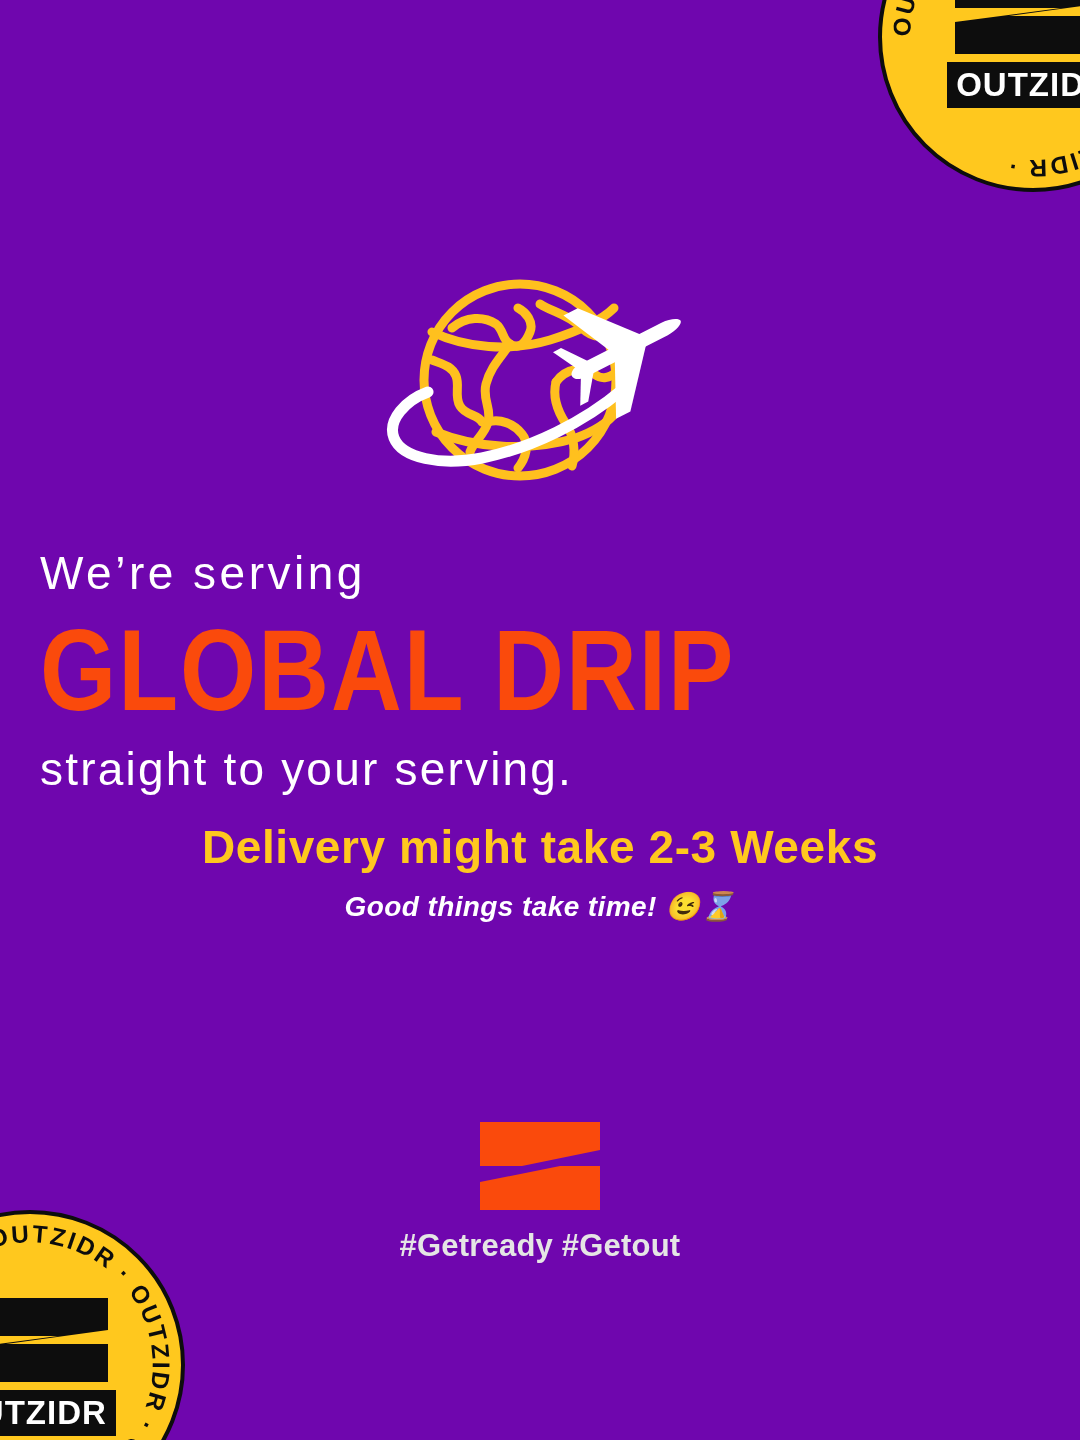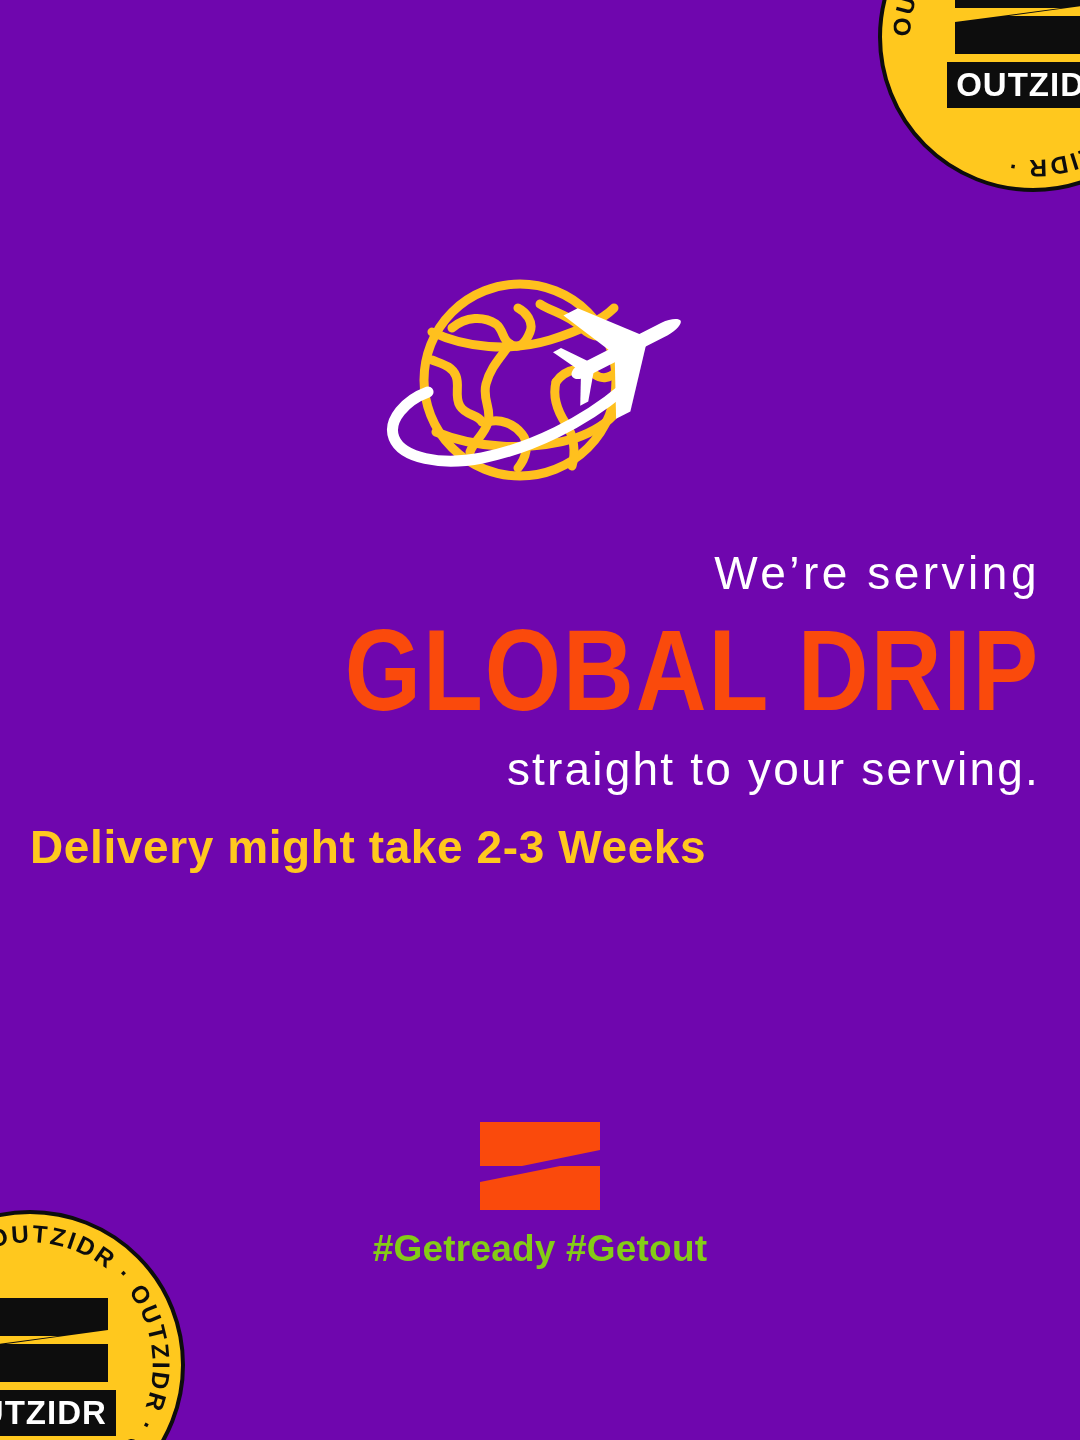--- a/index.html
+++ b/index.html
@@ -93,21 +93,21 @@
     height: 232px;
     display: block;
   }
 
   
   .copy {
     position: absolute;
     left: 0;
     right: 0;
     top: 548px;
-    text-align: right;
+    text-align: left;
     padding: 0 40px;
     box-sizing: border-box;
   }
   .line-kicker {
     color: #ffffff;
     font-size: 46px;
     font-weight: 300;
     letter-spacing: 3.5px;
     line-height: 1.12;
   }
@@ -128,20 +128,21 @@
     letter-spacing: 2.2px;
     line-height: 1.12;
     margin-top: 34px;
   }
 
   .delivery {
     position: absolute;
     left: 0;
     right: 0;
     top: 822px;
+    text-align: center;
     padding: 0 30px;
     box-sizing: border-box;
   }
   .delivery-main {
     color: #FFC81E;
     font-size: 46px;
     font-weight: 700;
     letter-spacing: 0.6px;
     line-height: 1.12;
   }
@@ -164,22 +165,22 @@
     display: flex;
     flex-direction: column;
     align-items: center;
   }
   .footer-z {
     width: 124px;
     height: 92px;
     display: block;
   }
   .footer-tags {
-    color: #84cc16;
-    font-size: 37px;
+    color: #e5e5e5;
+    font-size: 31px;
     font-weight: 700;
     letter-spacing: 0.2px;
     margin-top: 16px;
   }
 </style>
 </head>
 <body>
 
 <div id="poster">
 
@@ -258,20 +259,21 @@
   </div>
 
   <div class="copy">
     <div class="line-kicker">We’re serving</div>
     <div class="line-headline">GLOBAL DRIP</div>
     <div class="line-sub">straight to your serving.</div>
   </div>
 
   <div class="delivery">
     <div class="delivery-main">Delivery might take 2-3 Weeks</div>
+    <div class="delivery-note">Good things take time! 😉⌛</div>
   </div>
 
   <div class="footer">
     <svg class="footer-z" viewBox="0 0 124 92">
       <polygon points="2,2 122,2 122,30 44,46 122,46 122,90 2,90 2,62 82,46 2,46" fill="#FA4A0C"></polygon>
     </svg>
     <div class="footer-tags">#Getready #Getout</div>
   </div>
 
 </div>

